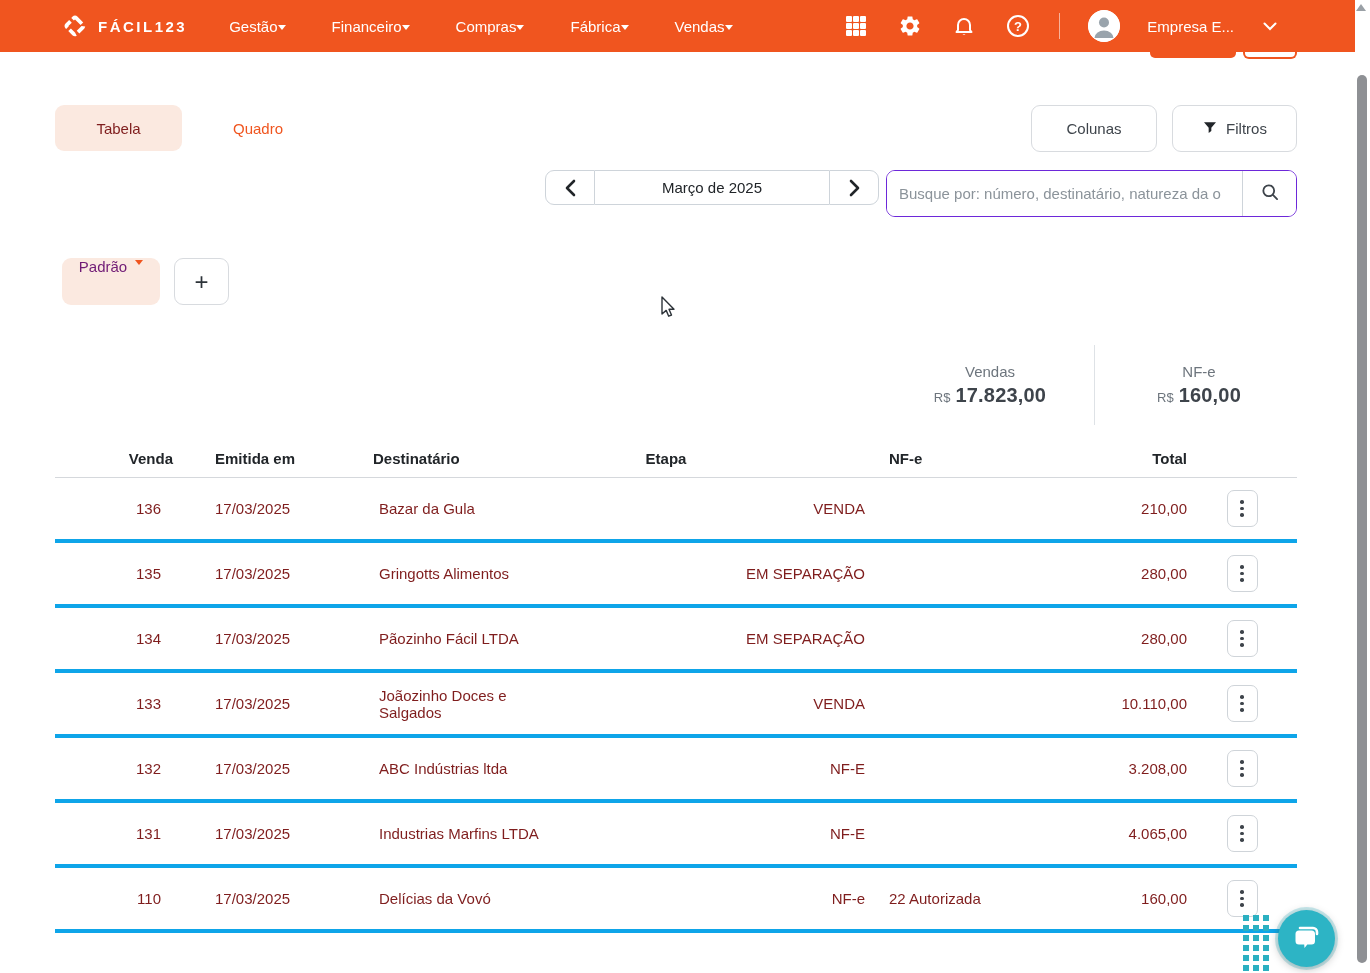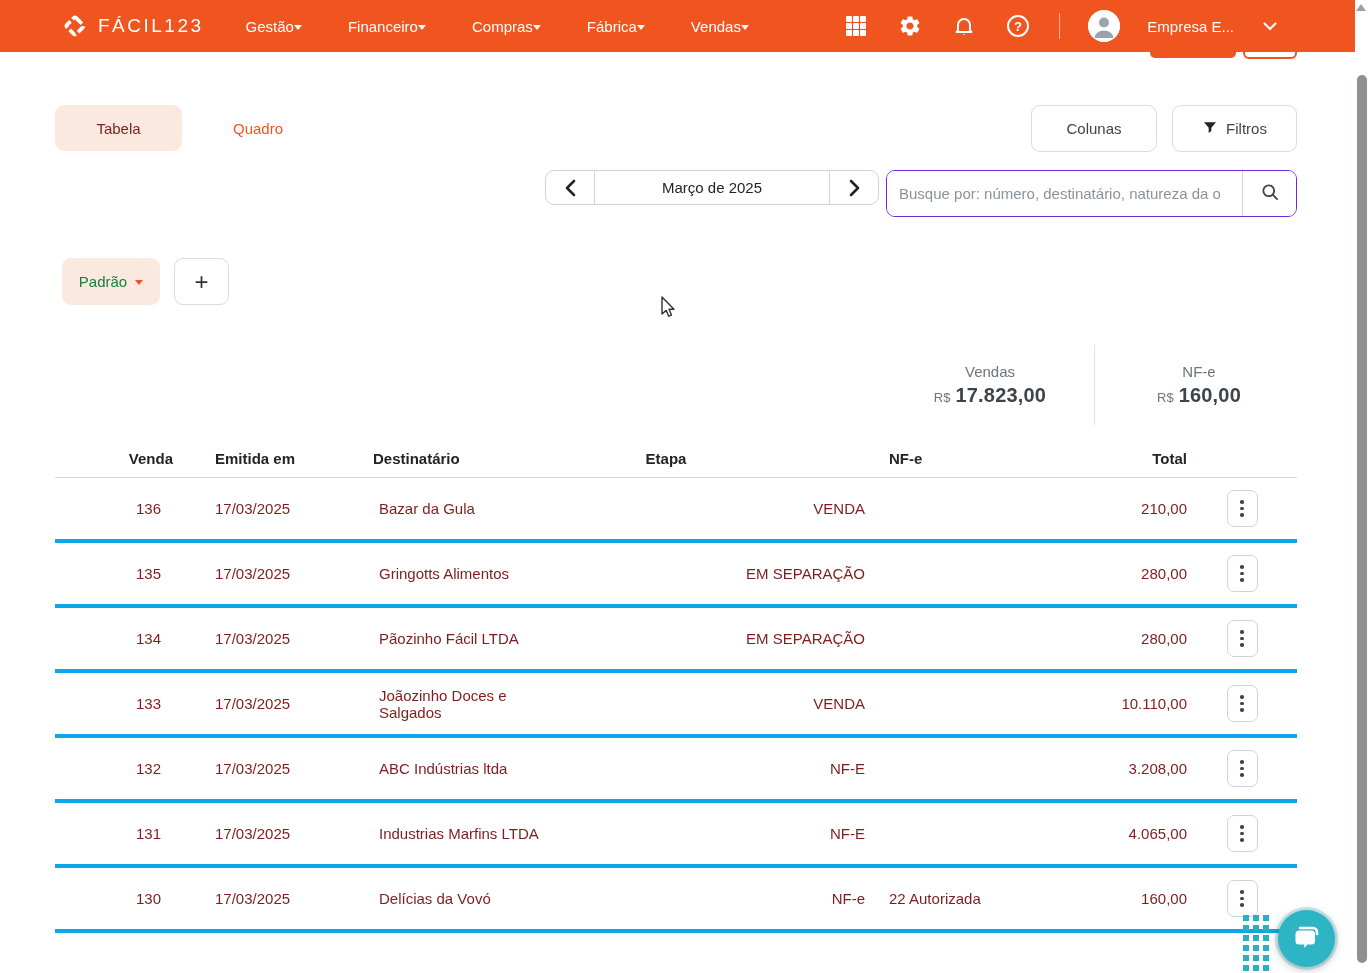--- a/index.html
+++ b/index.html
@@ -8,21 +8,21 @@
     position:relative; width:1370px; height:973px; overflow:hidden; background:#fff;
     font-family:"Liberation Sans","DejaVu Sans",sans-serif; color:#3e444b;
   }
   
   .navbar{
     position:absolute; left:0; top:0; width:1355px; height:52px;
     background:#f0551f; display:flex; align-items:center; padding:0 18px 0 62px;
   }
   .brand{ display:flex; align-items:center; gap:10px; cursor:pointer; }
   .logo-diamond{ width:26px; height:26px; display:inline-block; }
-  .brand-text{ color:#fff; font-size:19px; font-weight:normal; letter-spacing:2.5px; }
+  .brand-text{ color:#fff; font-size:15px; font-weight:bold; letter-spacing:2.5px; }
   .menus{ display:flex; align-items:center; gap:46px; margin-left:42px; }
   .menu-item{ display:flex; align-items:center; gap:0; color:#fff; font-size:15px; cursor:pointer; }
   .caret-down{ width:0; height:0; border-left:4.5px solid transparent; border-right:4.5px solid transparent; border-top:5px solid #fff; display:inline-block; margin-top:2px;}
   .nav-right{ position:absolute; right:78px; top:0; height:52px; display:flex; align-items:center; gap:28px; }
   .nav-icon-btn{ width:26px; height:26px; display:flex; align-items:center; justify-content:center; cursor:pointer; }
   .nav-divider{ width:1px; height:26px; background:rgba(255,255,255,.55); }
   .user-chip{ display:flex; align-items:center; gap:27px; cursor:pointer; }
   .avatar{ width:32px; height:32px; border-radius:50%; background:#fff; display:flex; align-items:flex-end; justify-content:center; overflow:hidden; }
   .user-name{ color:#fff; font-size:15px; }
   .chev-down{ margin-left:2px; }
@@ -45,21 +45,21 @@
   .month-label{ width:234px; border-left:none; border-right:none; font-size:15px; color:#212529; cursor:pointer;}
   .month-next{ width:50px; border-radius:0 9px 9px 0; cursor:pointer; }
   .search-group{ position:absolute; left:886px; top:170px; width:411px; height:47px; display:flex;
     border:1px solid #6d28d9; border-radius:9px; background:#fff; overflow:hidden; }
   .search-input{ flex:1; border:none; outline:none; font-size:15px; padding:0 12px; color:#3e444b;
     font-family:"Liberation Sans","DejaVu Sans",sans-serif; }
   .search-input::placeholder{ color:#8b939a; }
   .search-btn{ width:54px; border-left:1px solid #ced4da; display:flex; align-items:center; justify-content:center; cursor:pointer; background:#fff;}
   
   .btn-padrao{ position:absolute; left:62px; top:258px; width:98px; height:47px; background:#fbe9e0; border-radius:9px;
-    color:#15803d; font-size:15px; display:flex; align-items:center; justify-content:center; gap:8px; cursor:pointer;}
+    color:#701a75; font-size:15px; display:flex; align-items:flex-start; justify-content:center; gap:8px; cursor:pointer;}
   .caret-orange{ width:0;height:0;border-left:4.5px solid transparent;border-right:4.5px solid transparent;border-top:5px solid #f0551f; margin-top:2px;}
   .btn-plus{ position:absolute; left:174px; top:258px; width:55px; height:47px; background:#fff; border:1px solid #d8dbdf;
     border-radius:9px; font-size:24px; font-weight:300; color:#2d3339; display:flex; align-items:center; justify-content:center; cursor:pointer;}
   
   .sum-block{ position:absolute; top:363px; width:200px; text-align:center; }
   .sum-vendas{ left:890px; } .sum-nfe{ left:1099px; }
   .sum-label{ font-size:15px; color:#6d757d; margin-bottom:4px; }
   .sum-cur{ font-size:13px; color:#6d757d; margin-right:5px; }
   .sum-val{ font-size:20px; color:#3e444b; font-weight:bold; letter-spacing:.2px;}
   .sum-divider{ position:absolute; left:1094px; top:345px; width:1px; height:80px; background:#dee2e6; }
@@ -343,21 +343,21 @@
       <div class="col-actions">
         <div class="kebab-btn">
               <i></i>
               <i></i>
               <i></i>
             </div>
       </div>
     </div>
 
     <div class="trow tbody-row">
-      <div class="col-venda">130</div>
+      <div class="col-venda">110</div>
       <div class="col-emitida">17/03/2025</div>
       <div class="col-dest">Delícias da Vovó</div>
       <div class="col-etapa">NF-e</div>
       <div class="col-nfe">22 Autorizada</div>
       <div class="col-total">160,00</div>
       <div class="col-actions">
         <div class="kebab-btn">
               <i></i>
               <i></i>
               <i></i>

